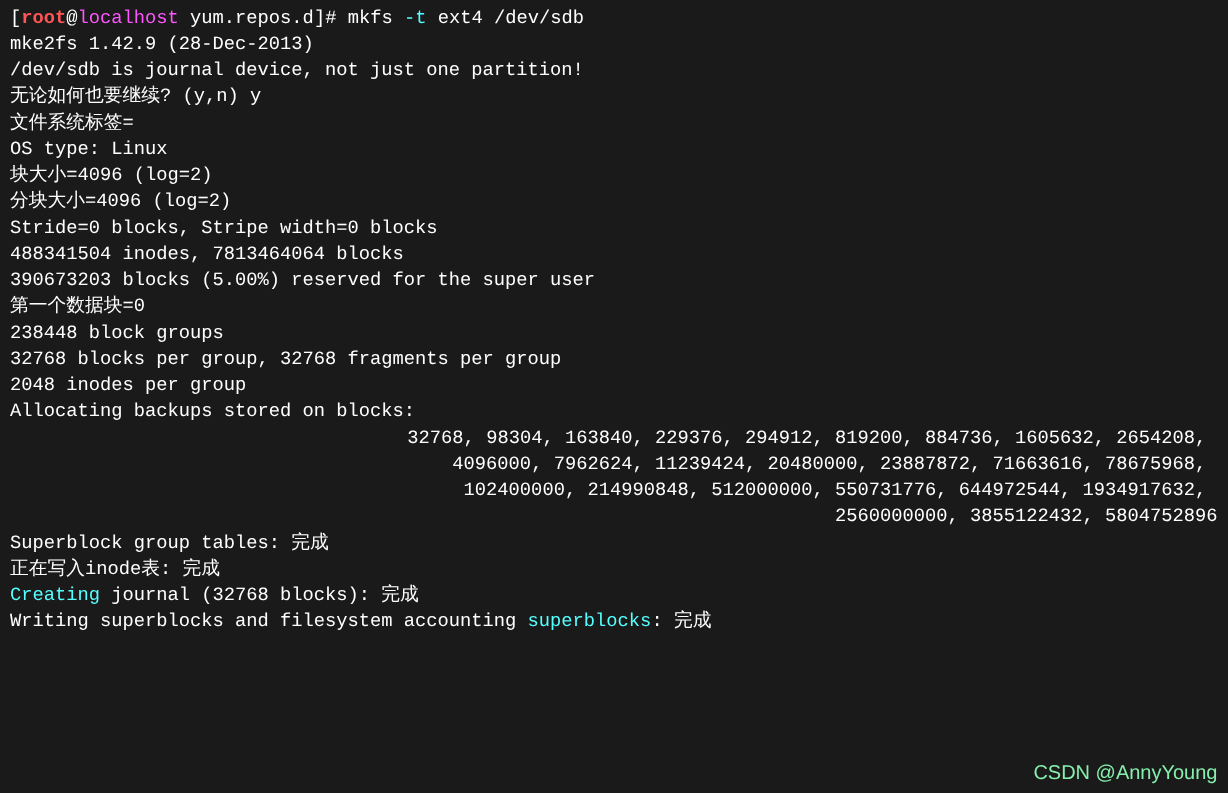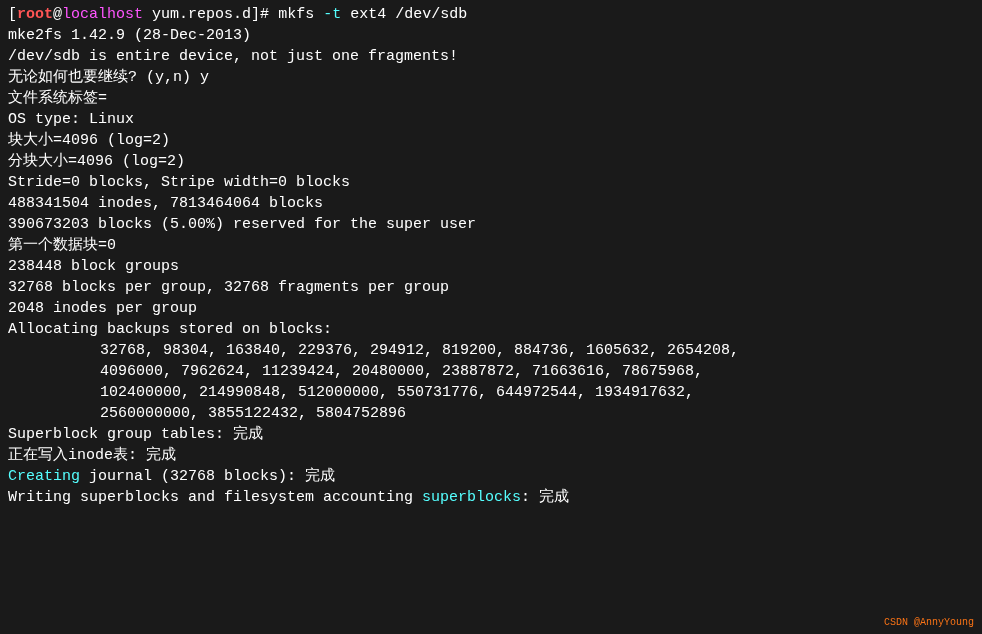--- a/index.html
+++ b/index.html
@@ -31,36 +31,37 @@
       margin-top: 20px;
     }
     .cyan-text {
       color: #55ffff;
     }
     .white-text {
       color: #ffffff;
     }
     .indent {
       padding-left: 92px;
+      text-align: right;
     }
     .watermark {
       position: absolute;
       bottom: 4px;
       right: 8px;
-      color: #f97316;
-      font-size: 10px;
-      font-family: Liberation Mono, monospace;
+      color: #86efac;
+      font-size: 16px;
+      font-family: Liberation Sans, sans-serif;
     }
   </style>
 </head>
 <body>
 
 <div class="terminal-line"><span class="white-text">[</span><span class="red-text">root</span><span class="white-text">@</span><span class="magenta-text">localhost</span><span class="white-text"> </span><span class="white-text">yum.repos.d</span><span class="white-text">]# </span><span class="white-text">mkfs </span><span class="cyan-text">-t</span><span class="white-text"> ext4 /dev/sdb</span></div>
 <div class="terminal-line">mke2fs 1.42.9 (28-Dec-2013)</div>
-<div class="terminal-line">/dev/sdb is entire device, not just one fragments!</div>
+<div class="terminal-line">/dev/sdb is journal device, not just one partition!</div>
 <div class="terminal-line">无论如何也要继续? (y,n) y</div>
 <div class="terminal-line">文件系统标签=</div>
 <div class="terminal-line">OS type: Linux</div>
 <div class="terminal-line">块大小=4096 (log=2)</div>
 <div class="terminal-line">分块大小=4096 (log=2)</div>
 <div class="terminal-line">Stride=0 blocks, Stripe width=0 blocks</div>
 <div class="terminal-line">488341504 inodes, 7813464064 blocks</div>
 <div class="terminal-line">390673203 blocks (5.00%) reserved for the super user</div>
 <div class="terminal-line">第一个数据块=0</div>
 <div class="terminal-line">238448 block groups</div>

